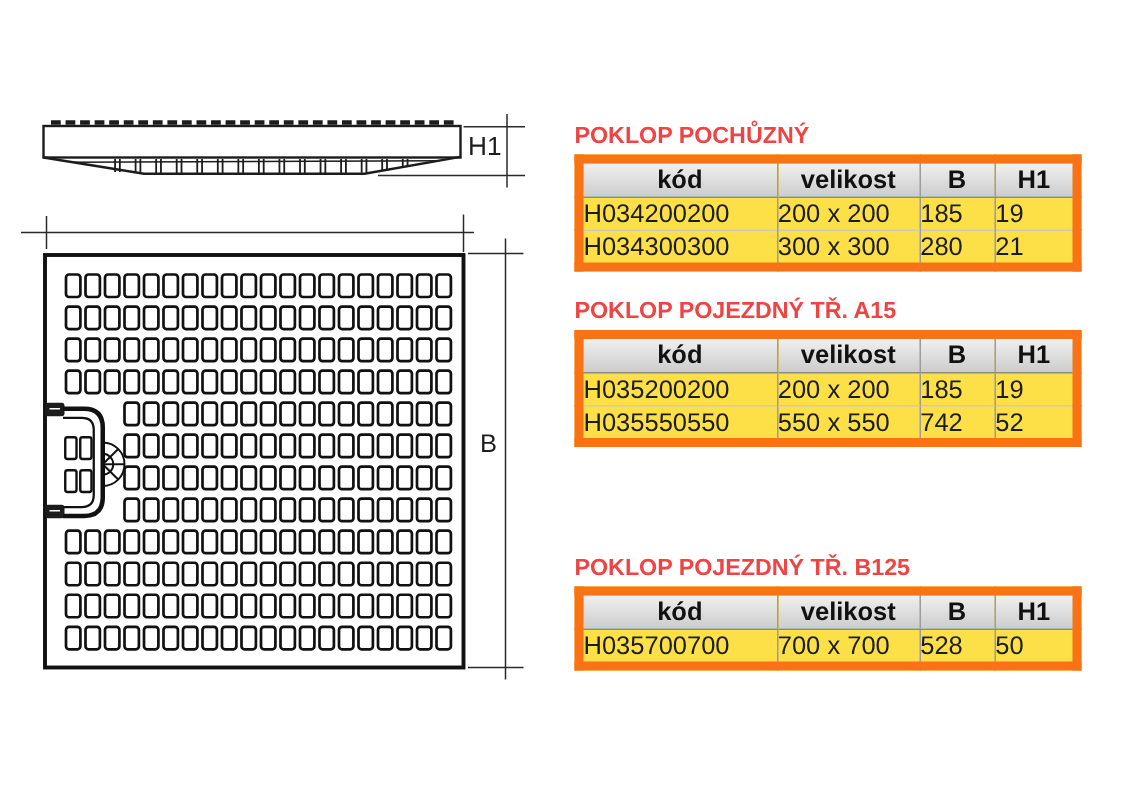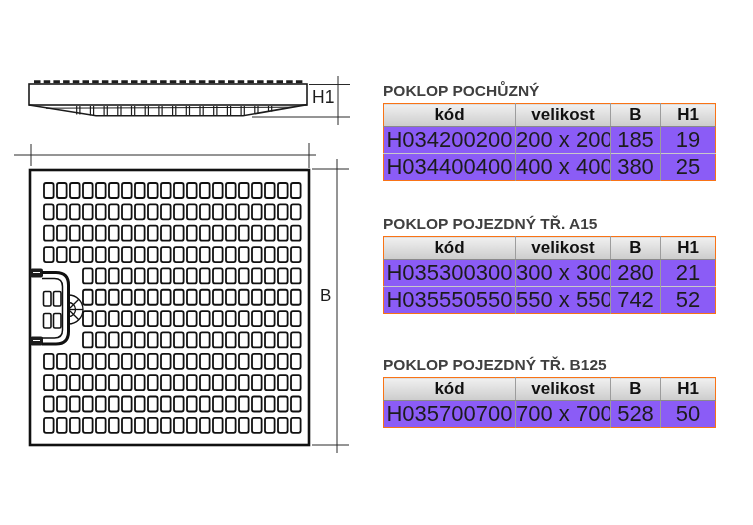--- a/index.html
+++ b/index.html
@@ -4,40 +4,40 @@
 <style>
   html,body { margin:0; padding:0; background:#ffffff; }
   body { width:753px; height:525px; font-family:"Liberation Sans",sans-serif; }
   .canvas { position:relative; width:753px; height:523px; background:#fff; overflow:hidden; }
 
   svg.drawing { position:absolute; left:0; top:0; }
 
   .spec-section { position:absolute; left:383px; width:332px; }
   .spec-title {
     margin:0; height:20px; line-height:16px;
-    font-size:15.5px; font-weight:bold; color:#404040;
+    font-size:15.5px; font-weight:bold; color:#ef4444;
     white-space:nowrap;
   }
   table.spec {
     border-collapse:collapse; table-layout:fixed;
-    width:332px; background:#8b5cf6;
-    border:1px solid #f97316;
+    width:332px; background:#fde047;
+    border:6px solid #f97316;
     font-family:"Liberation Sans",sans-serif;
   }
   table.spec th {
     height:22px; font-size:17px; font-weight:bold; color:#111;
     text-align:center; vertical-align:middle;
     background:linear-gradient(#f0f0f0,#cccccc);
     border-bottom:1px solid #8a8a8a;
     border-left:1px solid #9c9c9c;
     padding:0; overflow:hidden; white-space:nowrap;
   }
   table.spec td {
-    height:21px; font-size:22px; color:#1c1c1c;
-    text-align:center; vertical-align:middle;
+    height:21px; font-size:17px; color:#1c1c1c;
+    vertical-align:middle;
     border-top:1px solid #c9c9c9;
     border-left:1px solid #9c9c9c;
     padding:0; overflow:hidden; white-space:nowrap;margin-top:28px;
   }
   table.spec th:first-child, table.spec td:first-child { border-left:none; }
 
   .col-kod { width:132px; } .col-vel { width:95px; }
   .col-b { width:50px; } .col-h1 { width:55px; }
 </style>
 </head>
@@ -370,64 +370,64 @@
           </tr>
         </thead>
       <tbody>
           <tr>
             <td>H034200200</td>
             <td>200 x 200</td>
             <td>185</td>
             <td>19</td>
           </tr>
           <tr>
-            <td>H034400400</td>
-            <td>400 x 400</td>
-            <td>380</td>
-            <td>25</td>
+            <td>H034300300</td>
+            <td>300 x 300</td>
+            <td>280</td>
+            <td>21</td>
           </tr>
         </tbody>
     </table>
   </section>
 
-  <section class="spec-section" style="top:216px">
+  <section class="spec-section" style="top:200px">
     <h2 class="spec-title">POKLOP POJEZDNÝ TŘ. A15</h2>
     <table class="spec">
       <colgroup>
           <col class="col-kod">
           <col class="col-vel">
           <col class="col-b">
           <col class="col-h1">
         </colgroup>
       <thead>
           <tr>
             <th>kód</th>
             <th>velikost</th>
             <th>B</th>
             <th>H1</th>
           </tr>
         </thead>
       <tbody>
           <tr>
-            <td>H035300300</td>
-            <td>300 x 300</td>
-            <td>280</td>
-            <td>21</td>
+            <td>H035200200</td>
+            <td>200 x 200</td>
+            <td>185</td>
+            <td>19</td>
           </tr>
           <tr>
             <td>H035550550</td>
             <td>550 x 550</td>
             <td>742</td>
             <td>52</td>
           </tr>
         </tbody>
     </table>
   </section>
 
-  <section class="spec-section" style="top:357px">
+  <section class="spec-section" style="top:371px">
     <h2 class="spec-title">POKLOP POJEZDNÝ TŘ. B125</h2>
     <table class="spec">
       <colgroup>
           <col class="col-kod">
           <col class="col-vel">
           <col class="col-b">
           <col class="col-h1">
         </colgroup>
       <thead>
           <tr>

